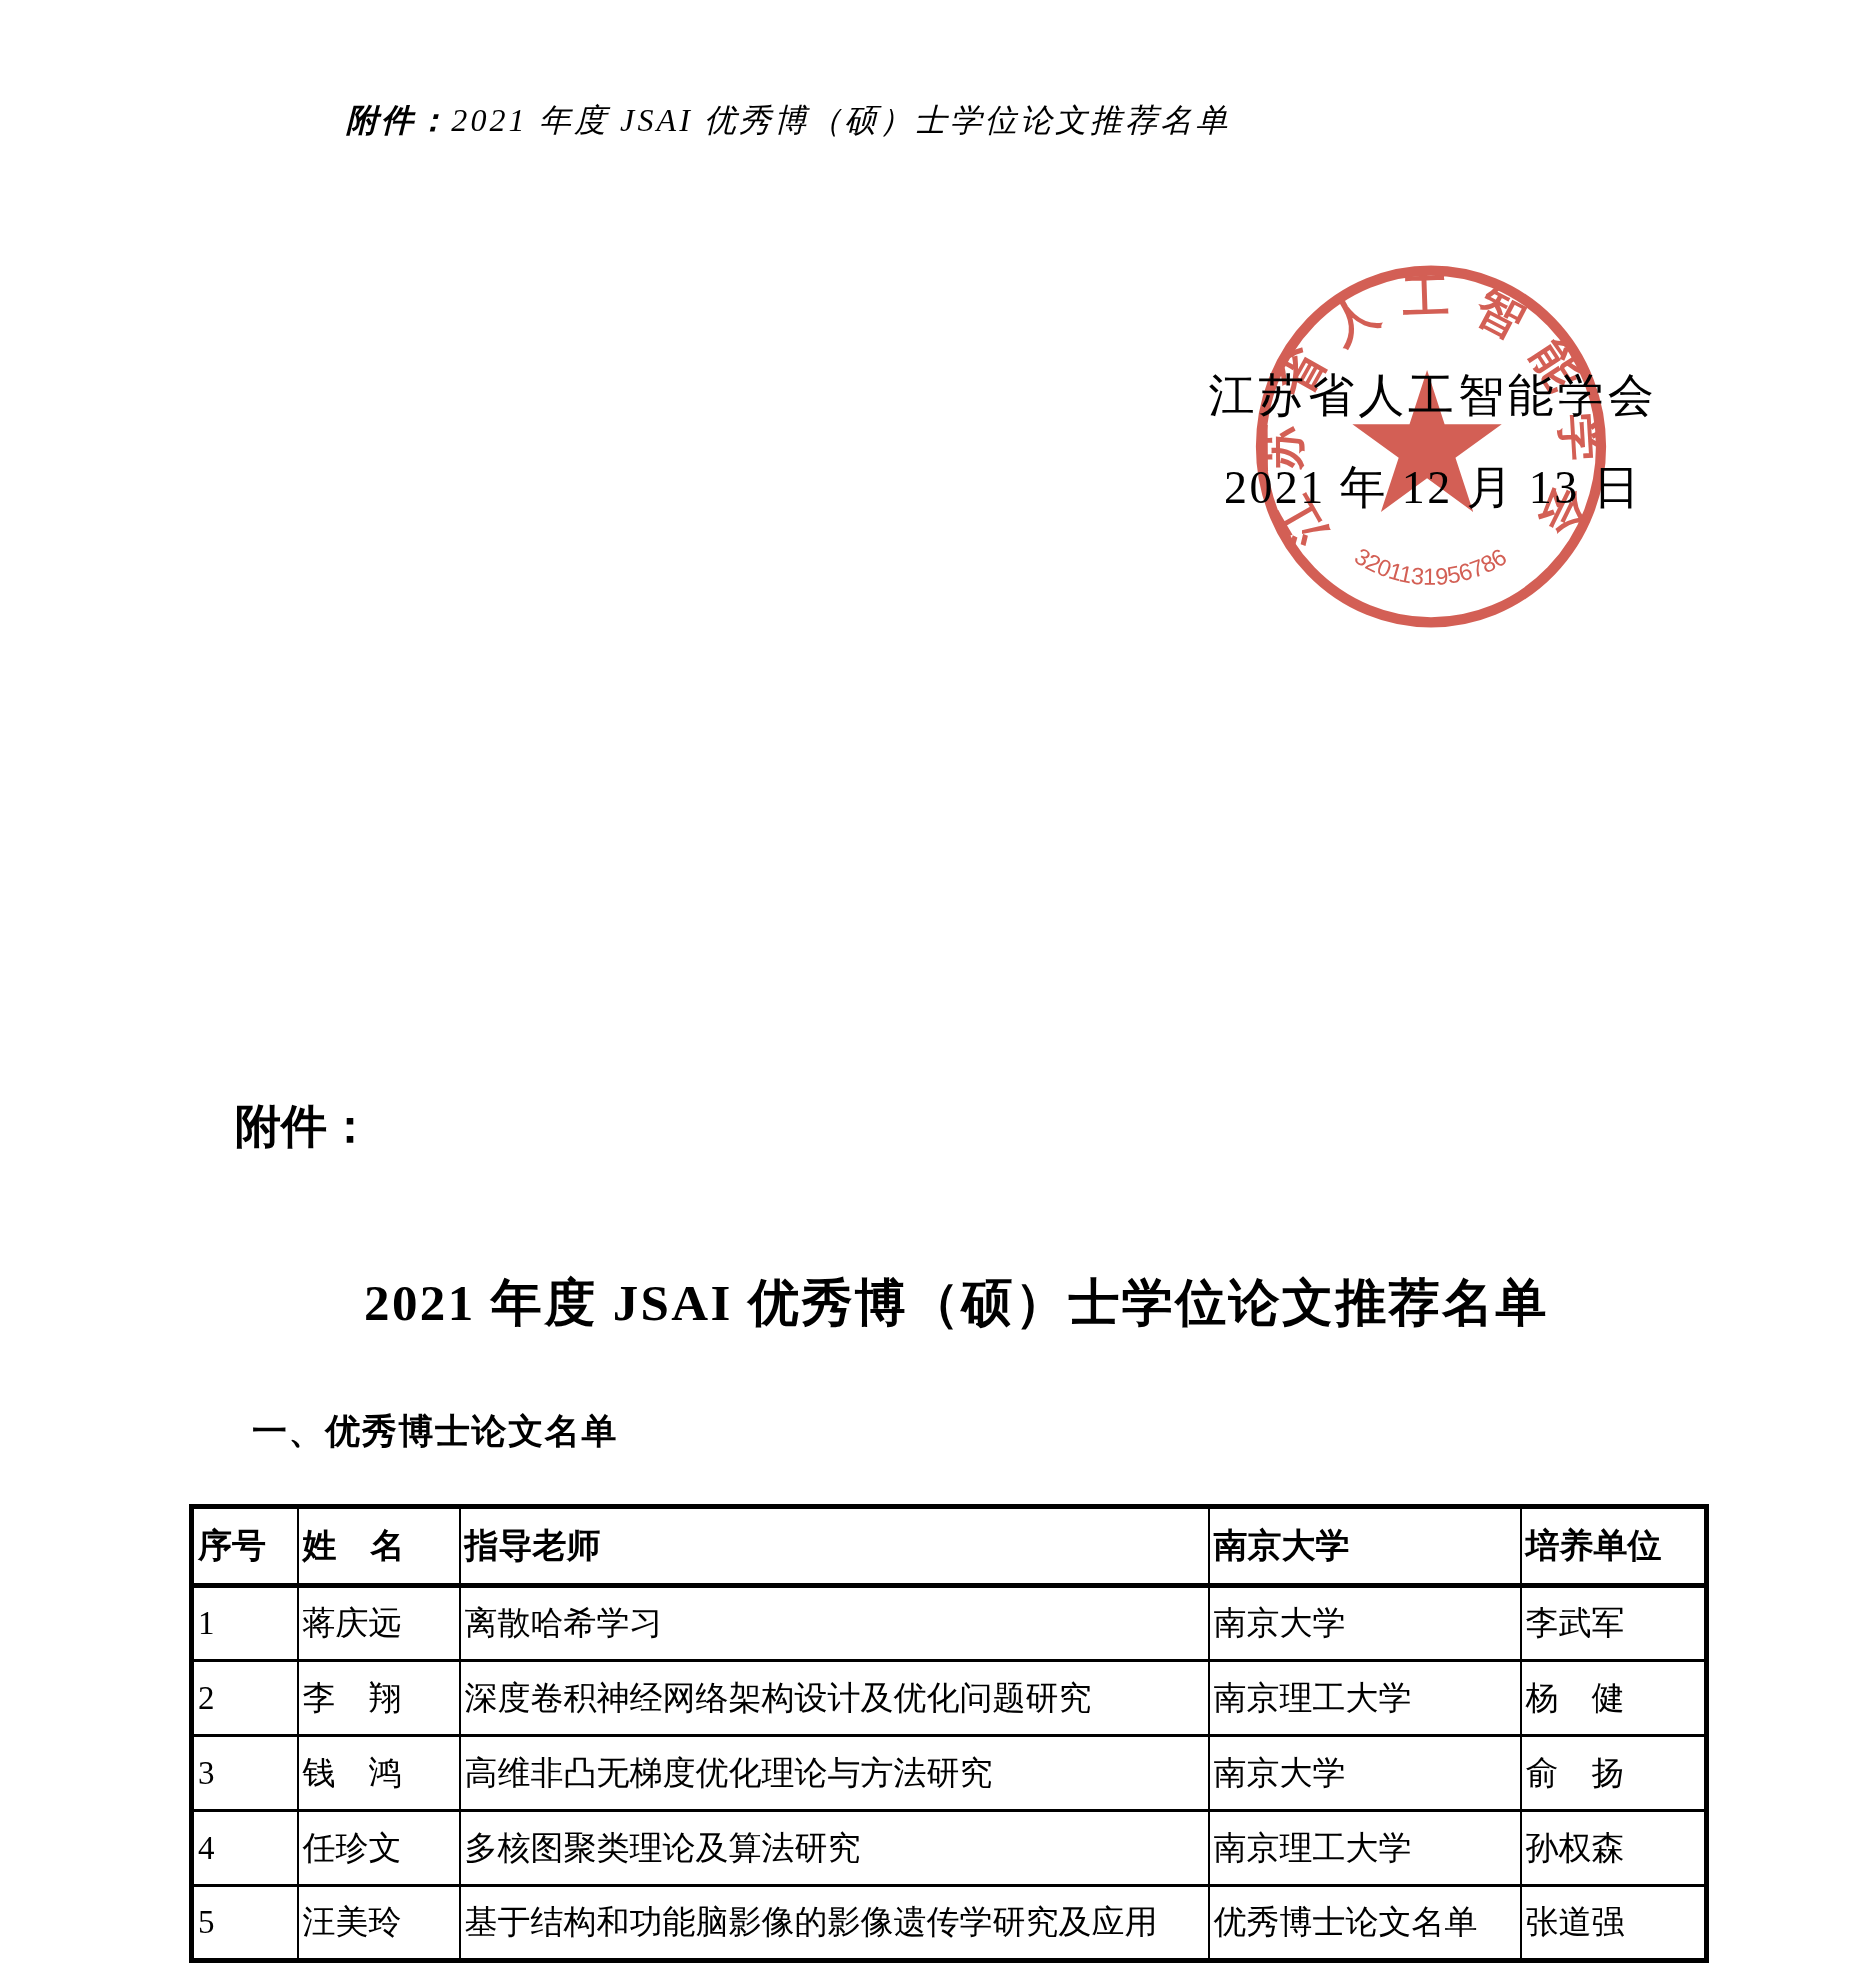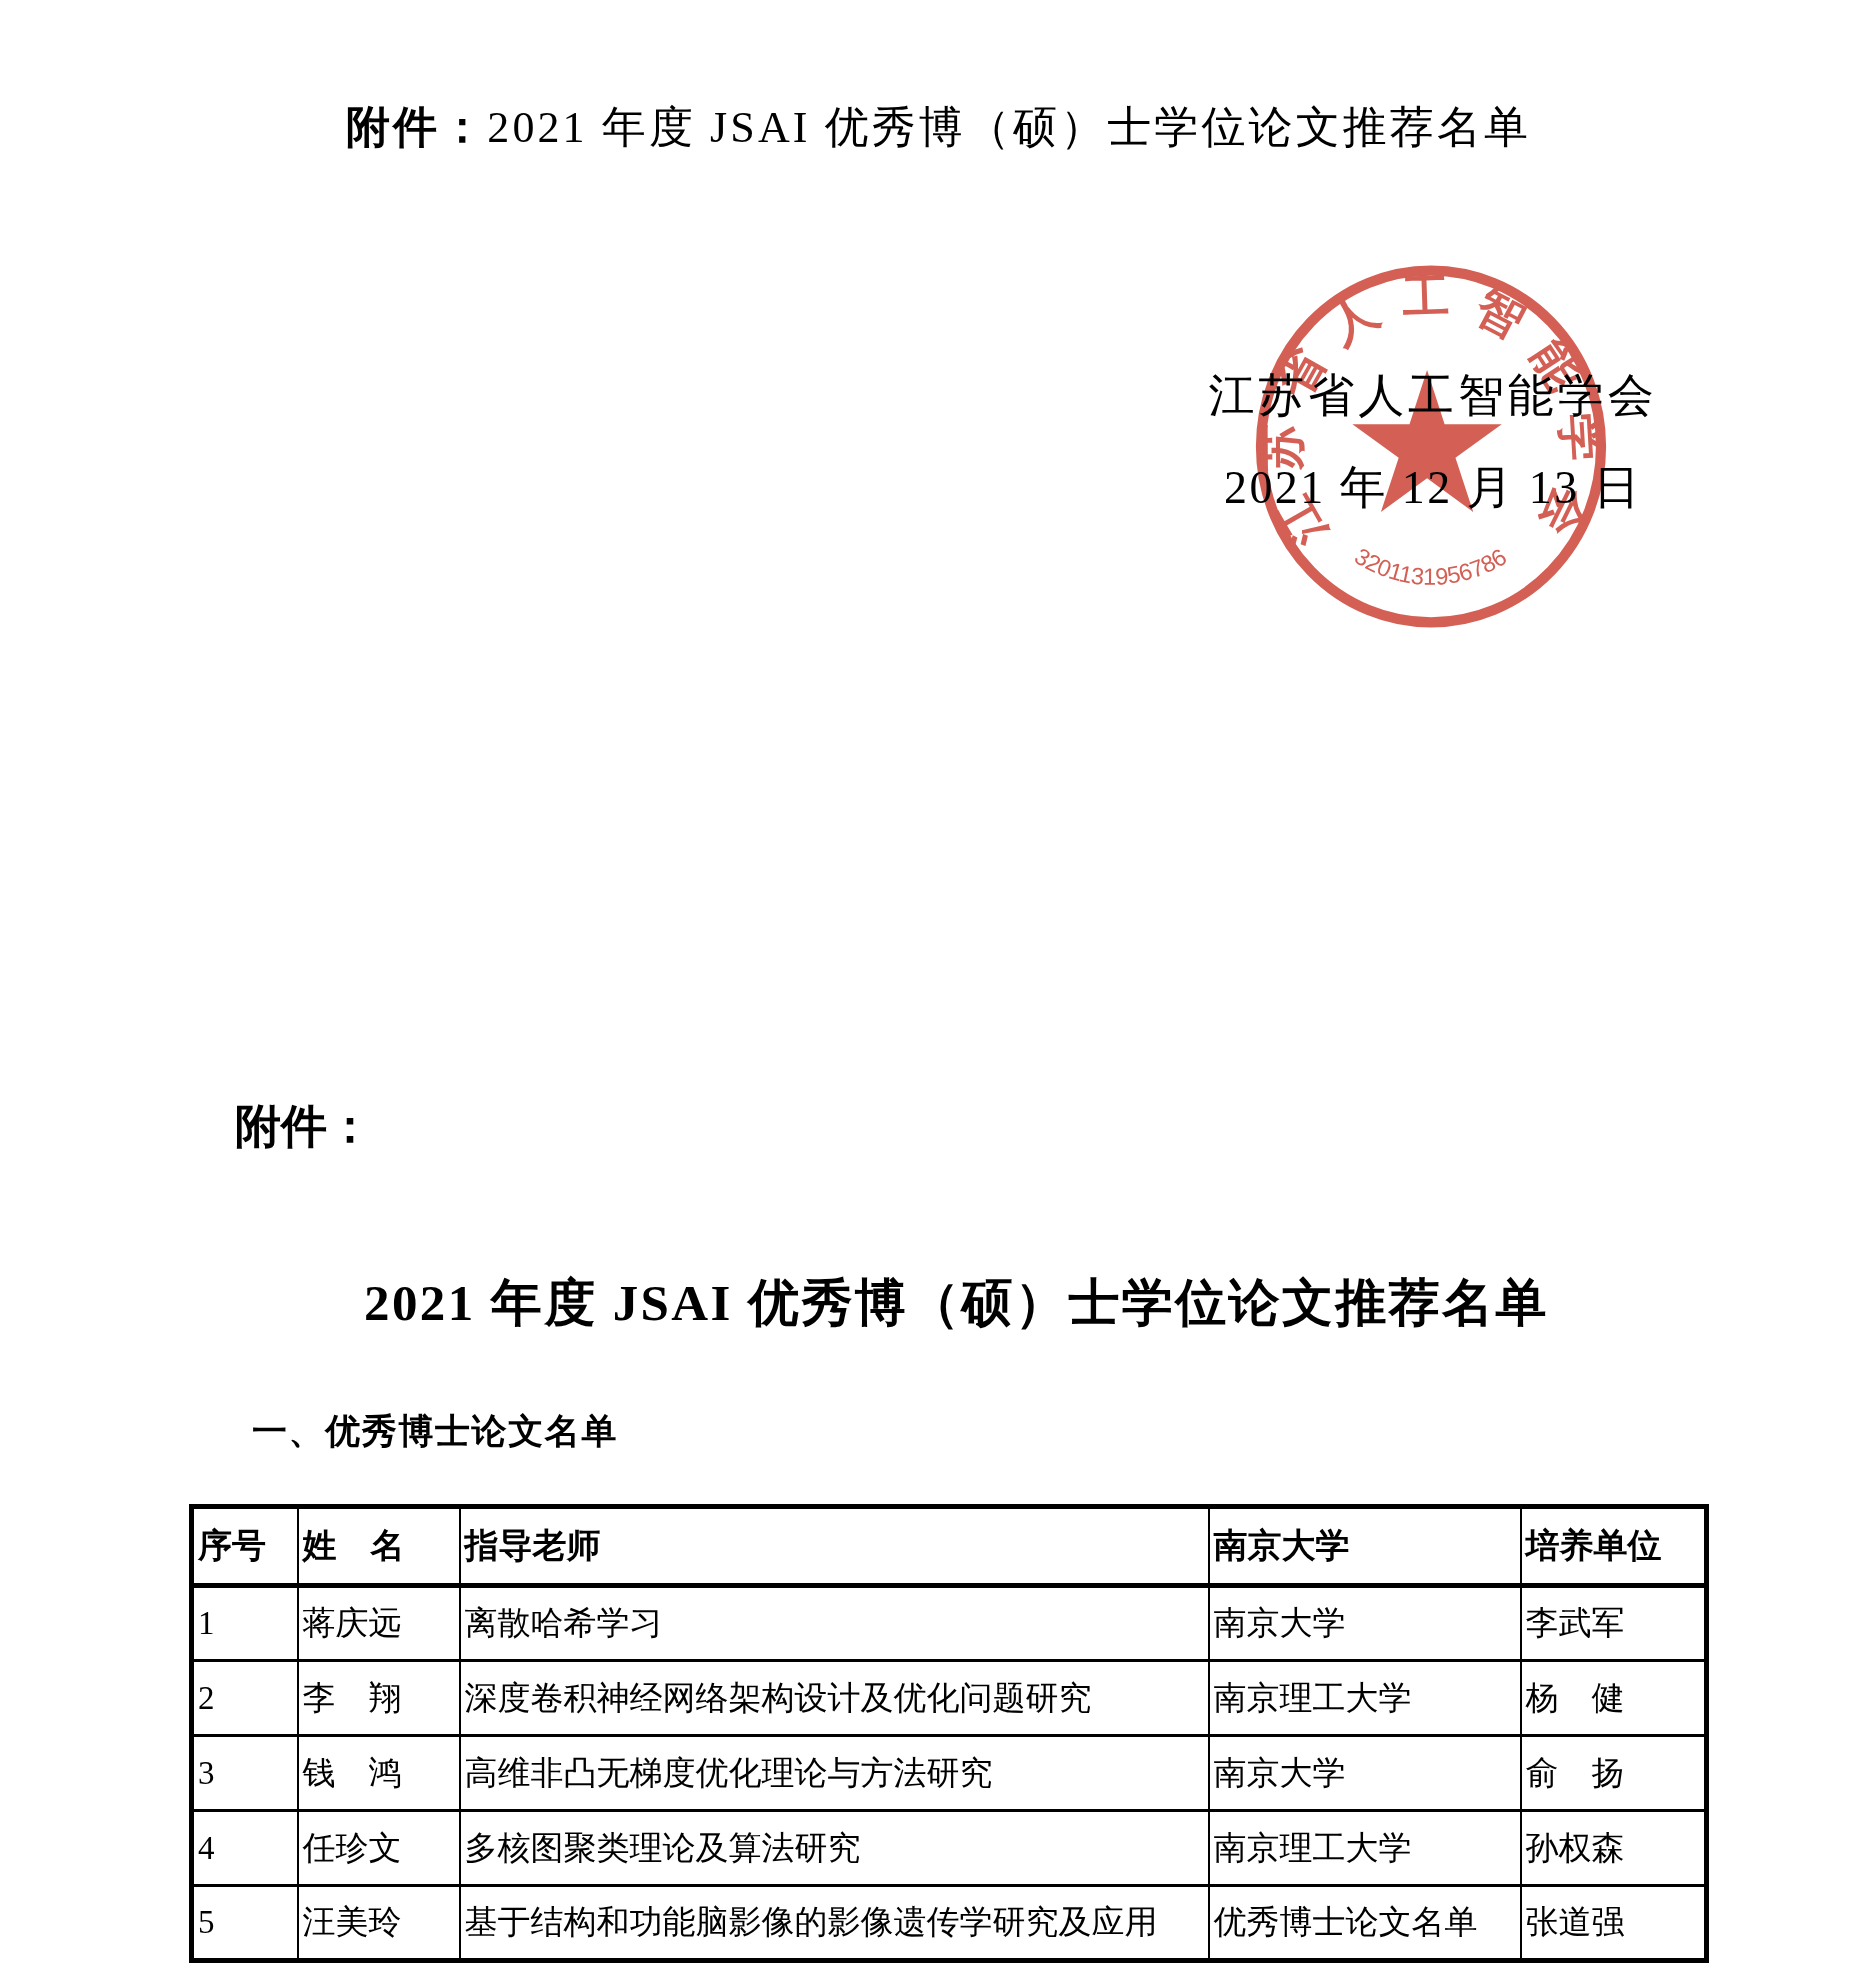--- a/index.html
+++ b/index.html
@@ -10,21 +10,21 @@
     background:#ffffff;
     overflow:hidden;
     color:#000;
     font-family:"Liberation Serif","DejaVu Serif",serif;
   }
   .hei{font-family:"Liberation Sans","DejaVu Sans",sans-serif;font-weight:bold;}
   .fs {font-family:"Liberation Serif","DejaVu Serif",serif;}
 
   .doc-title{
     position:absolute;left:346px;top:101px;
-    font-size:44px;line-height:1.2;letter-spacing:3.1px;white-space:nowrap;
+    font-size:32px;line-height:1.2;letter-spacing:3.1px;white-space:nowrap;font-style:italic;
   }
   .seal{position:absolute;left:1250px;top:260px;width:362px;height:373px;z-index:1;}
   .seal svg{display:block;width:100%;height:100%;opacity:.88;}
 
   .issuer{
     position:absolute;left:1195px;top:373px;width:476px;
     text-align:center;font-size:46px;line-height:1;letter-spacing:3.9px;
     z-index:2;white-space:nowrap;
   }
   .issuer .date-line{margin-top:46px;letter-spacing:2.4px;text-align:center;}

